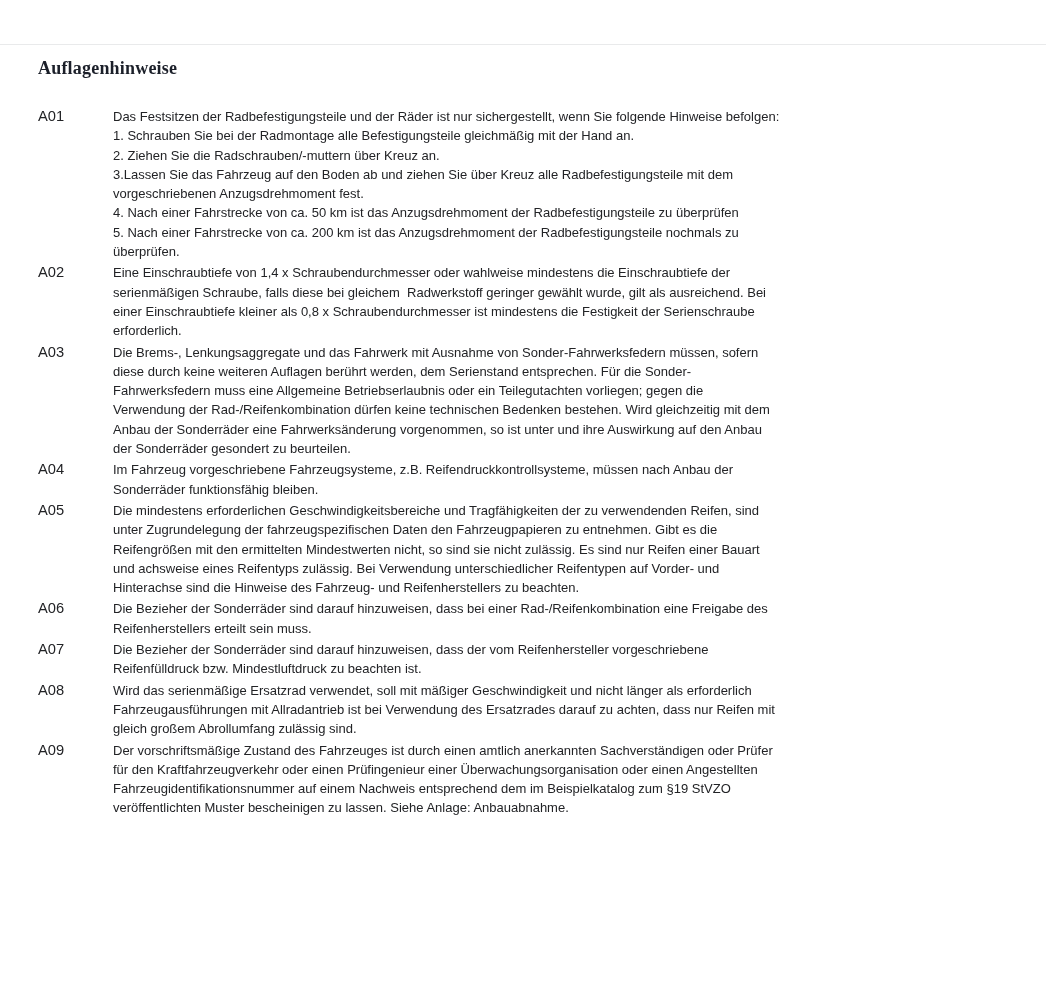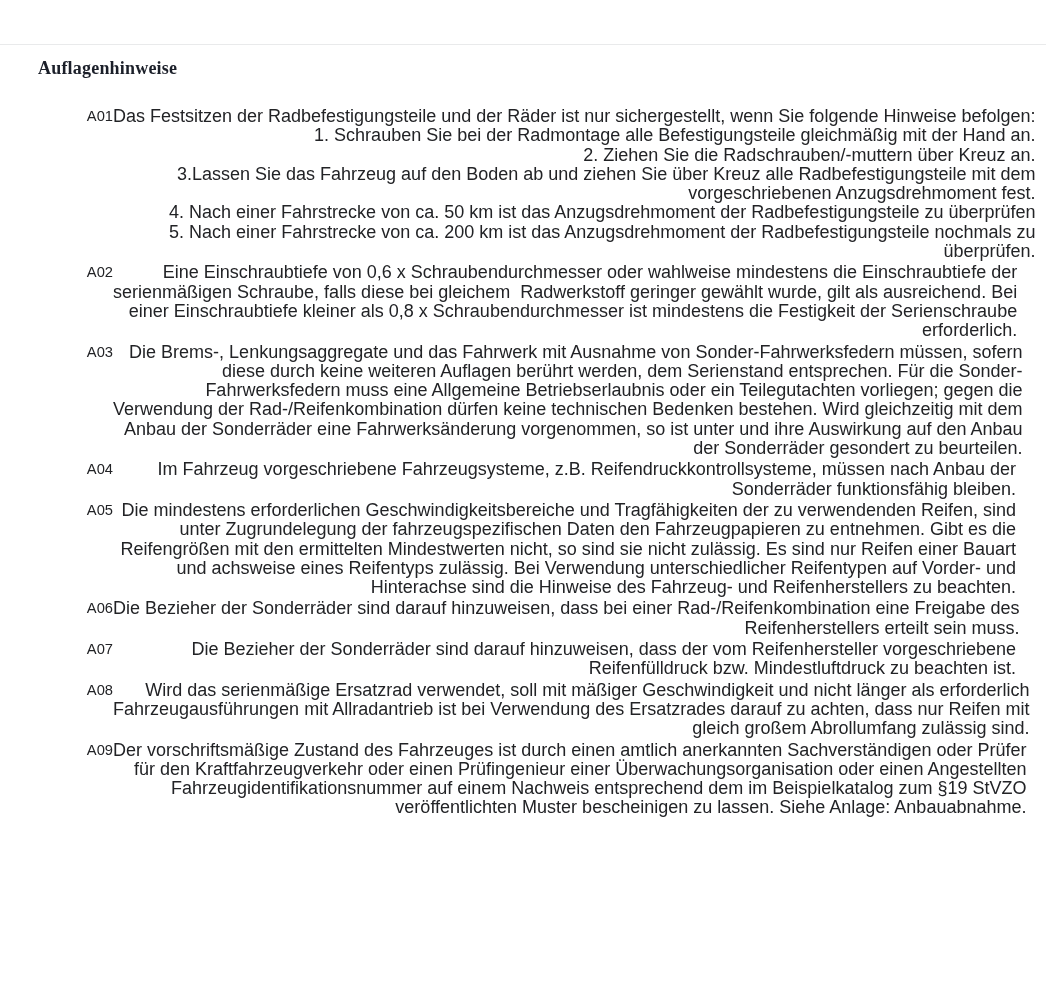--- a/index.html
+++ b/index.html
@@ -28,36 +28,35 @@
     font-size: 18px;
     line-height: 22px;
     font-weight: bold;
     color: #1b1f29;
     margin: 0 0 28px 0;
     letter-spacing: 0.2px;
     font-family: Liberation Serif, serif;
   }
   .items {
     margin: 0;
-    text-align: right;
   }
   .item {
     display: flex;
     align-items: flex-start;
     margin-bottom: 2px;
   }
   .code {
     flex: 0 0 75px;
     font-size: 14.7px;
     line-height: 19.3px;
     color: #222326;
   }
   .body {
     flex: 1 1 auto;
-    font-size: 18px;
+    font-size: 13px;
     line-height: 19.3px;
     color: #222326;
   }
   .line {
     white-space: pre;
   }
 </style>
 </head>
 <body>
 
@@ -75,21 +74,21 @@
             <div class="line">3.Lassen Sie das Fahrzeug auf den Boden ab und ziehen Sie über Kreuz alle Radbefestigungsteile mit dem</div>
             <div class="line">vorgeschriebenen Anzugsdrehmoment fest.</div>
             <div class="line">4. Nach einer Fahrstrecke von ca. 50 km ist das Anzugsdrehmoment der Radbefestigungsteile zu überprüfen</div>
             <div class="line">5. Nach einer Fahrstrecke von ca. 200 km ist das Anzugsdrehmoment der Radbefestigungsteile nochmals zu</div>
             <div class="line">überprüfen.</div>
           </div>
         </div>
         <div class="item">
           <div class="code">A02</div>
           <div class="body">
-            <div class="line">Eine Einschraubtiefe von 0,6 x Schraubendurchmesser oder wahlweise mindestens die Einschraubtiefe der</div>
+            <div class="line">Eine Einschraubtiefe von 1,4 x Schraubendurchmesser oder wahlweise mindestens die Einschraubtiefe der</div>
             <div class="line">serienmäßigen Schraube, falls diese bei gleichem  Radwerkstoff geringer gewählt wurde, gilt als ausreichend. Bei</div>
             <div class="line">einer Einschraubtiefe kleiner als 0,8 x Schraubendurchmesser ist mindestens die Festigkeit der Serienschraube</div>
             <div class="line">erforderlich.</div>
           </div>
         </div>
         <div class="item">
           <div class="code">A03</div>
           <div class="body">
             <div class="line">Die Brems-, Lenkungsaggregate und das Fahrwerk mit Ausnahme von Sonder-Fahrwerksfedern müssen, sofern</div>
             <div class="line">diese durch keine weiteren Auflagen berührt werden, dem Serienstand entsprechen. Für die Sonder-</div>

